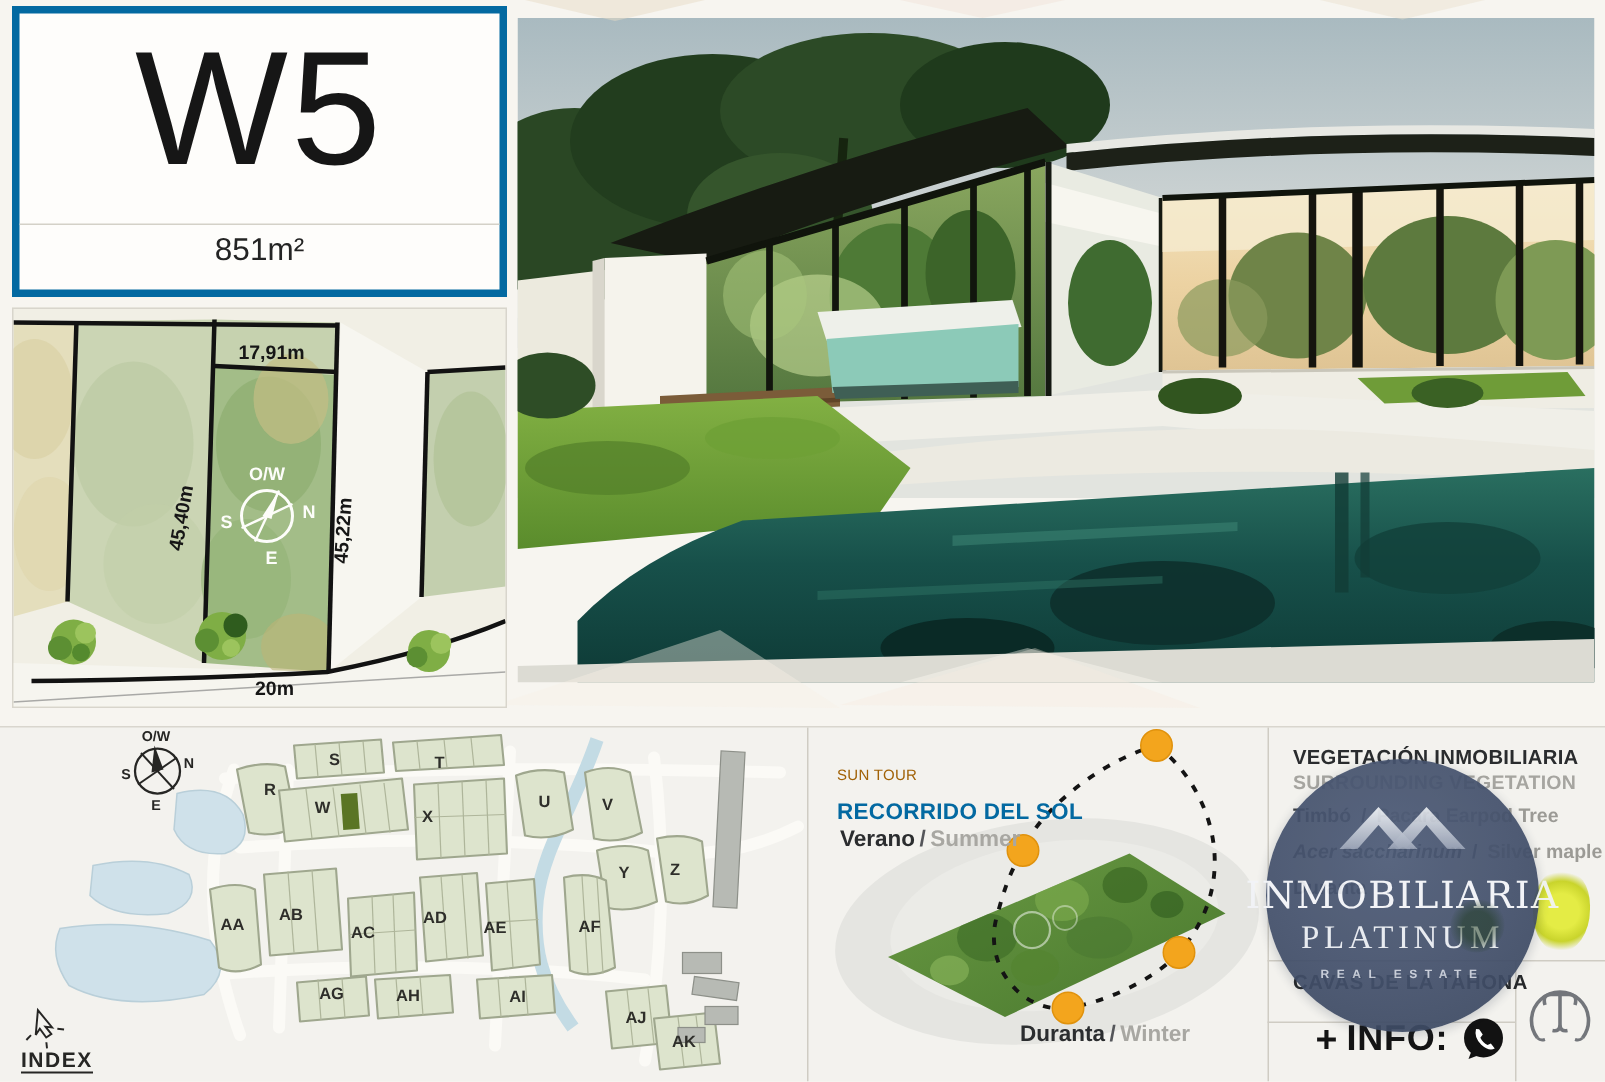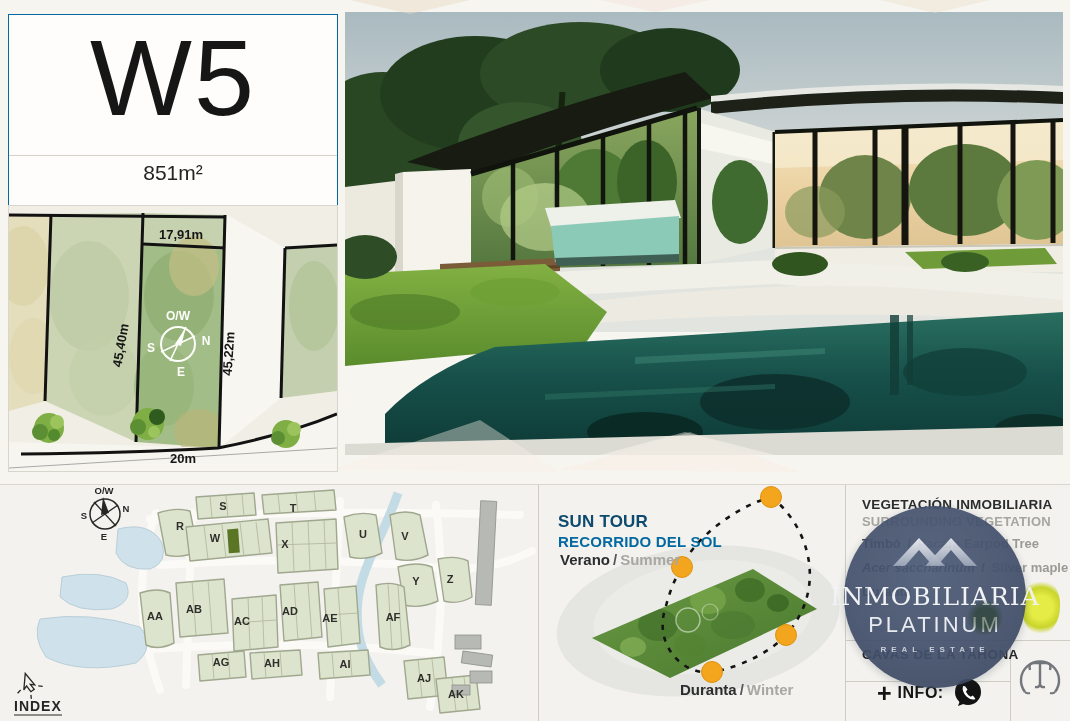--- a/index.html
+++ b/index.html
@@ -1,55 +1,55 @@
 <!DOCTYPE html>
 <html><head>
 <meta charset="utf-8">
 <style>
   html,body{margin:0;padding:0;background:#f7f5f0;}
   #poster{position:relative;width:1070px;height:721px;background:#f7f5f0;overflow:hidden;
           font-family:"Liberation Sans",sans-serif;color:#222;}
   .abs{position:absolute;}
   
-  #title-card{left:8px;top:14px;width:330px;height:194px;background:#fefdfb;border:1px solid #0369a1;box-sizing:border-box;z-index:3;}
+  #title-card{left:8px;top:4px;width:330px;height:194px;background:#fefdfb;border:5px solid #0369a1;box-sizing:border-box;z-index:3;}
   #lot-id{position:absolute;left:0;top:-12px;width:100%;height:150px;text-align:center;font-size:108px;font-weight:400;letter-spacing:2px;color:#161616;line-height:150px;}
   #title-divider{position:absolute;left:0;top:140px;width:100%;height:1px;background:#d4d1c8;}
   #lot-area{position:absolute;left:0;top:146px;width:100%;text-align:center;font-size:21px;font-weight:400;color:#242424;}
   
   #plan-card{left:8px;top:205px;width:330px;height:267px;background:#f1efe5;border:1px solid #d8d5cc;box-sizing:border-box;z-index:3;}
   
   #render-panel{left:345px;top:12px;width:718px;height:443px;z-index:1;}
   
   #band{left:0;top:484px;width:1070px;height:237px;background:#f3f2ee;border-top:1px solid #d9d6ce;z-index:3;}
   .vdiv{position:absolute;top:0;width:1px;height:237px;background:#cfccc3;}
   #map-panel{left:0;top:0;width:538px;height:237px;}
   #sun-panel{left:538px;top:0;width:307px;height:237px;}
   #info-panel{left:845px;top:0;width:225px;height:237px;}
   .h-title{font-size:15px;font-weight:bold;color:#0369a1;letter-spacing:.2px;margin-top:40px;}
-  .h-sub{font-size:17px;font-weight:bold;color:#0c4a6e;letter-spacing:.2px;}
+  .h-sub{font-size:10px;font-weight:normal;color:#a16207;letter-spacing:.2px;}
   .lbl-es{font-weight:bold;color:#2b2d2f;}
   .lbl-sep{color:#55565a;font-weight:bold;padding:0 3px;}
   .lbl-en{color:#a8a7a2;font-weight:bold;}
   .plant{font-size:13px;line-height:13px;}
   .plant .nm{font-weight:bold;color:#3d3f42;}
   .plant .it{font-style:italic;}
   .plant .cm{color:#9b9a95;font-weight:bold;}
   .hr{position:absolute;height:1px;background:#cfccc3;}
   #brand-circle{left:844px;top:506px;width:182px;height:182px;border-radius:50%;z-index:6;opacity:.93;
     background:radial-gradient(circle at 45% 35%, #4e5c78 0%, #43506b 55%, #394souffle 100%);
     background:radial-gradient(circle at 45% 35%, #4e5c78 0%, #43506b 55%, #39465e 100%);
     display:flex;flex-direction:column;align-items:center;justify-content:flex-start;box-shadow:0 2px 8px rgba(40,50,70,.25);}
   #brand-name1{margin-top:76px;font-family:"DejaVu Serif",serif;font-size:25px;color:#f2f4f8;letter-spacing:1px;white-space:nowrap;}
-  #brand-name2{font-family:Liberation Sans, sans-serif;font-size:22px;color:#e8ebf1;letter-spacing:3px;margin-top:1px;white-space:nowrap;}
+  #brand-name2{font-family:Liberation Serif, serif;font-size:22px;color:#e8ebf1;letter-spacing:3px;margin-top:1px;white-space:nowrap;}
   #brand-name3{font-size:8px;color:#c6ccd8;letter-spacing:5px;margin-top:7px;font-weight:bold;}
   #roof-icon{position:absolute;top:22px;left:50%;transform:translateX(-50%);}
   #dev-name{position:absolute;left:17px;top:162px;font-size:13.5px;font-weight:bold;letter-spacing:.4px;color:#26282a;z-index:2;}
   #info-row{position:absolute;left:32px;top:192px;z-index:2;display:flex;align-items:center;}
   #info-plus{font-size:25px;font-weight:bold;color:#141414;line-height:25px;}
-  #info-label{font-size:16px;font-weight:bold;color:#141414;margin-left:6px;letter-spacing:.5px;}
+  #info-label{font-size:24px;font-weight:bold;color:#141414;margin-left:6px;letter-spacing:.5px;}
   .blob{position:absolute;border-radius:50% 45% 55% 50%;}
 </style>
 </head>
 <body>
 
 <div id="poster">
 
   <svg class="abs" style="left:0;top:0;z-index:2;pointer-events:none;" width="1070" height="721" viewBox="0 0 1070 721">
     <polygon points="350,0 470,0 410,14" fill="#e7dcc6" opacity=".5"></polygon>
     <polygon points="600,0 710,0 655,12" fill="#f2e3da" opacity=".5"></polygon>

